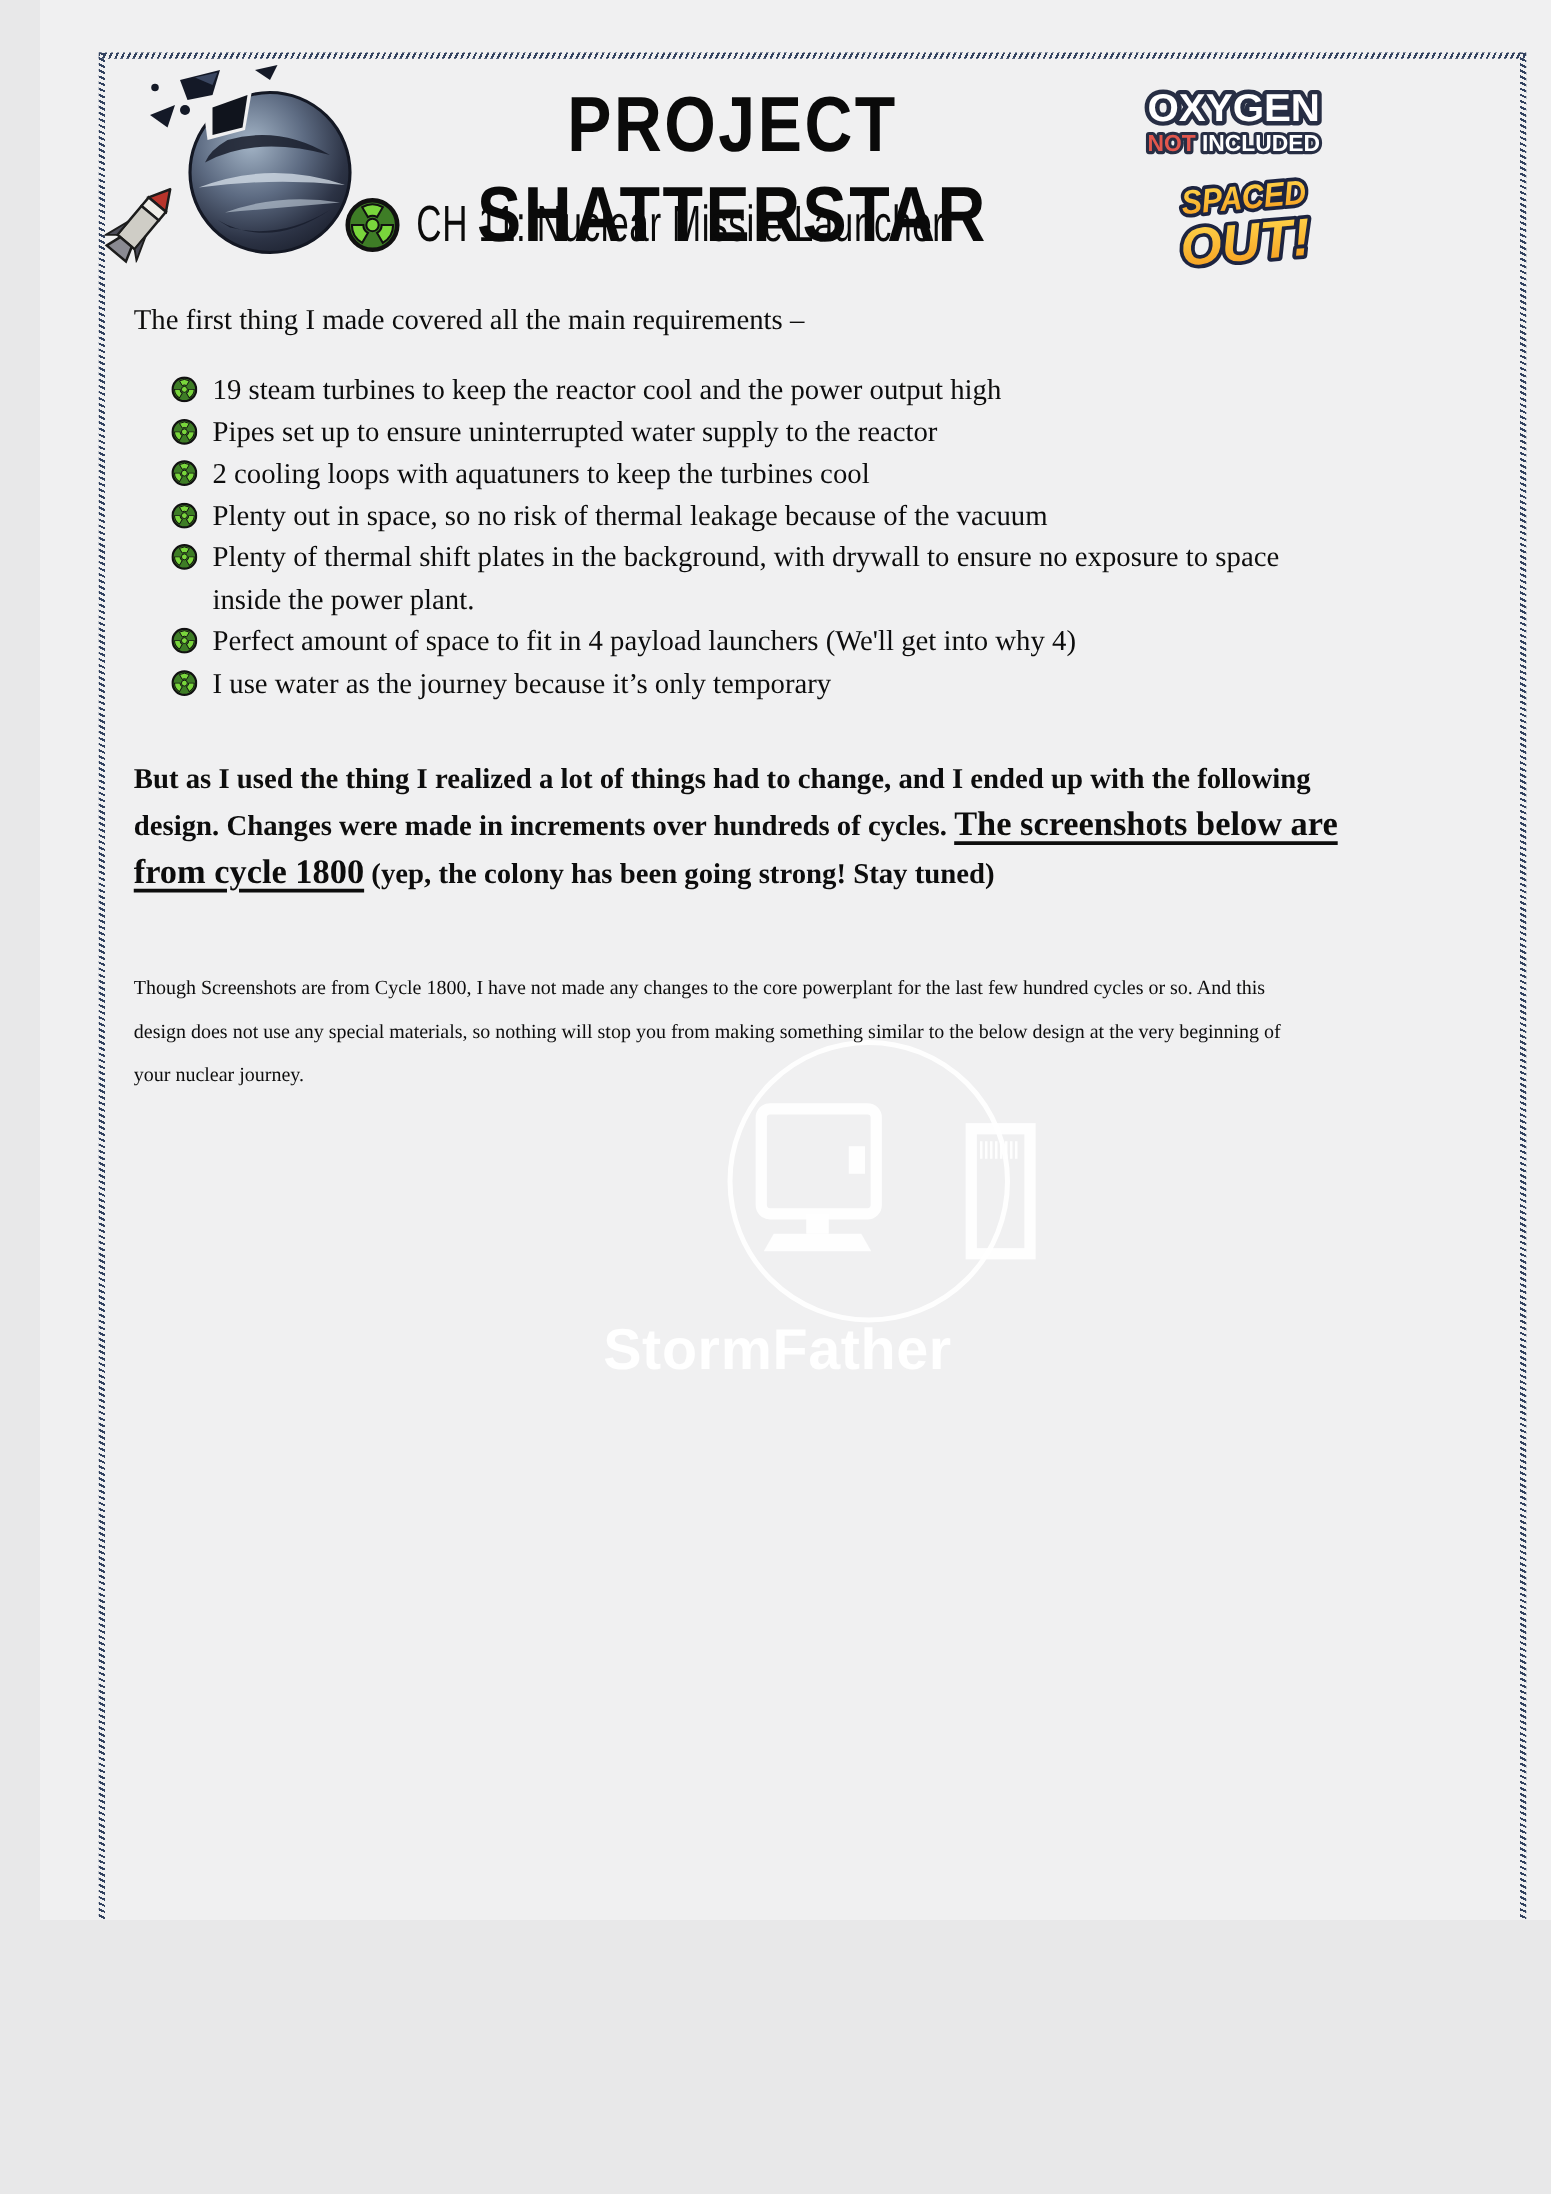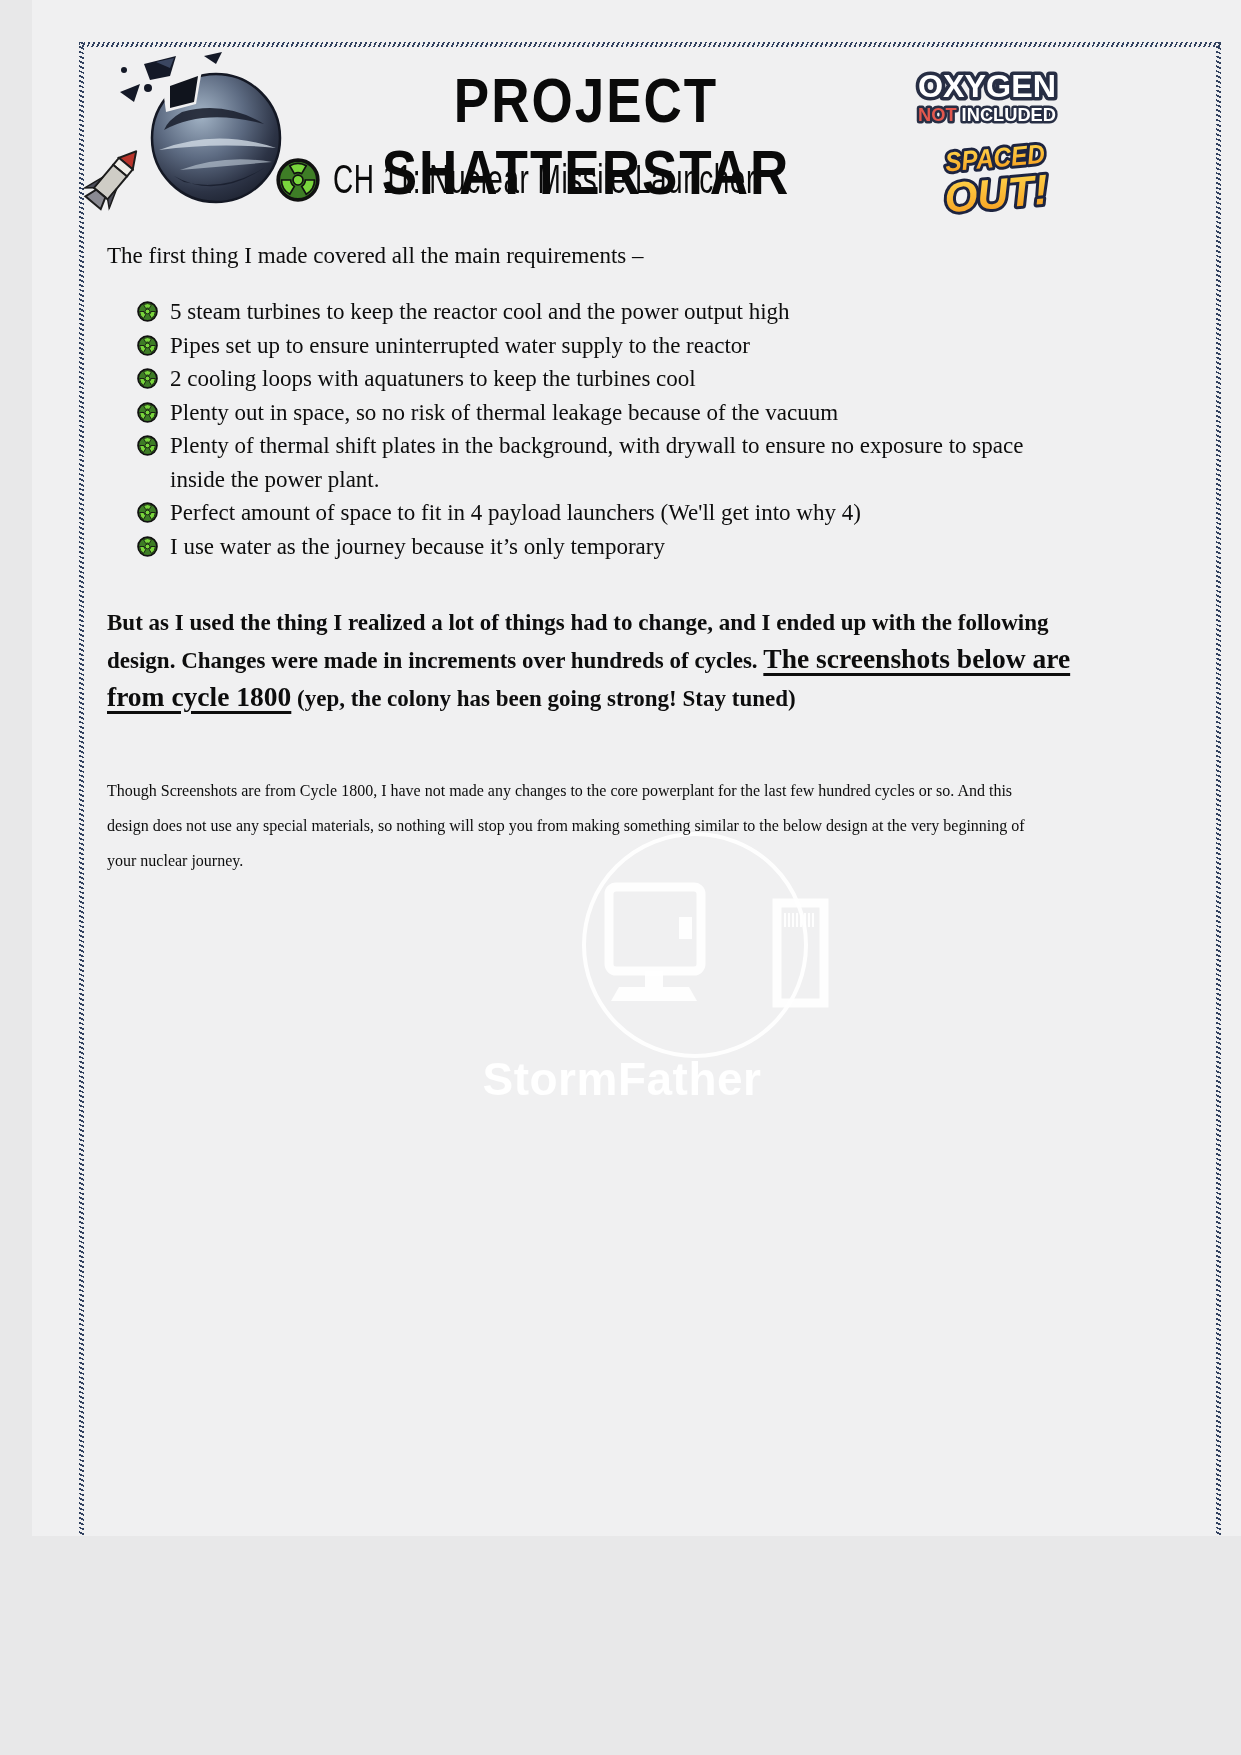--- a/index.html
+++ b/index.html
@@ -172,21 +172,21 @@
         <li>
           <svg width="21" height="21" viewBox="0 0 24 24">
             <circle cx="12" cy="12" r="10.8" fill="#3e7d26" stroke="#111" stroke-width="2"></circle>
             <g fill="#79d63c" stroke="#111" stroke-width="0.9">
               <path d="M7.5 4.21 A9 9 0 0 1 16.5 4.21 L14 8.54 A4 4 0 0 0 10 8.54 Z"></path>
               <path d="M7.5 4.21 A9 9 0 0 1 16.5 4.21 L14 8.54 A4 4 0 0 0 10 8.54 Z" transform="rotate(120 12 12)"></path>
               <path d="M7.5 4.21 A9 9 0 0 1 16.5 4.21 L14 8.54 A4 4 0 0 0 10 8.54 Z" transform="rotate(240 12 12)"></path>
               <circle cx="12" cy="12" r="2.7"></circle>
             </g>
           </svg>
-          <span>5 steam turbines to keep the reactor cool and the power output high</span>
+          <span>19 steam turbines to keep the reactor cool and the power output high</span>
         </li>
 
         <li>
           <svg width="21" height="21" viewBox="0 0 24 24">
             <circle cx="12" cy="12" r="10.8" fill="#3e7d26" stroke="#111" stroke-width="2"></circle>
             <g fill="#79d63c" stroke="#111" stroke-width="0.9">
               <path d="M7.5 4.21 A9 9 0 0 1 16.5 4.21 L14 8.54 A4 4 0 0 0 10 8.54 Z"></path>
               <path d="M7.5 4.21 A9 9 0 0 1 16.5 4.21 L14 8.54 A4 4 0 0 0 10 8.54 Z" transform="rotate(120 12 12)"></path>
               <path d="M7.5 4.21 A9 9 0 0 1 16.5 4.21 L14 8.54 A4 4 0 0 0 10 8.54 Z" transform="rotate(240 12 12)"></path>
               <circle cx="12" cy="12" r="2.7"></circle>

